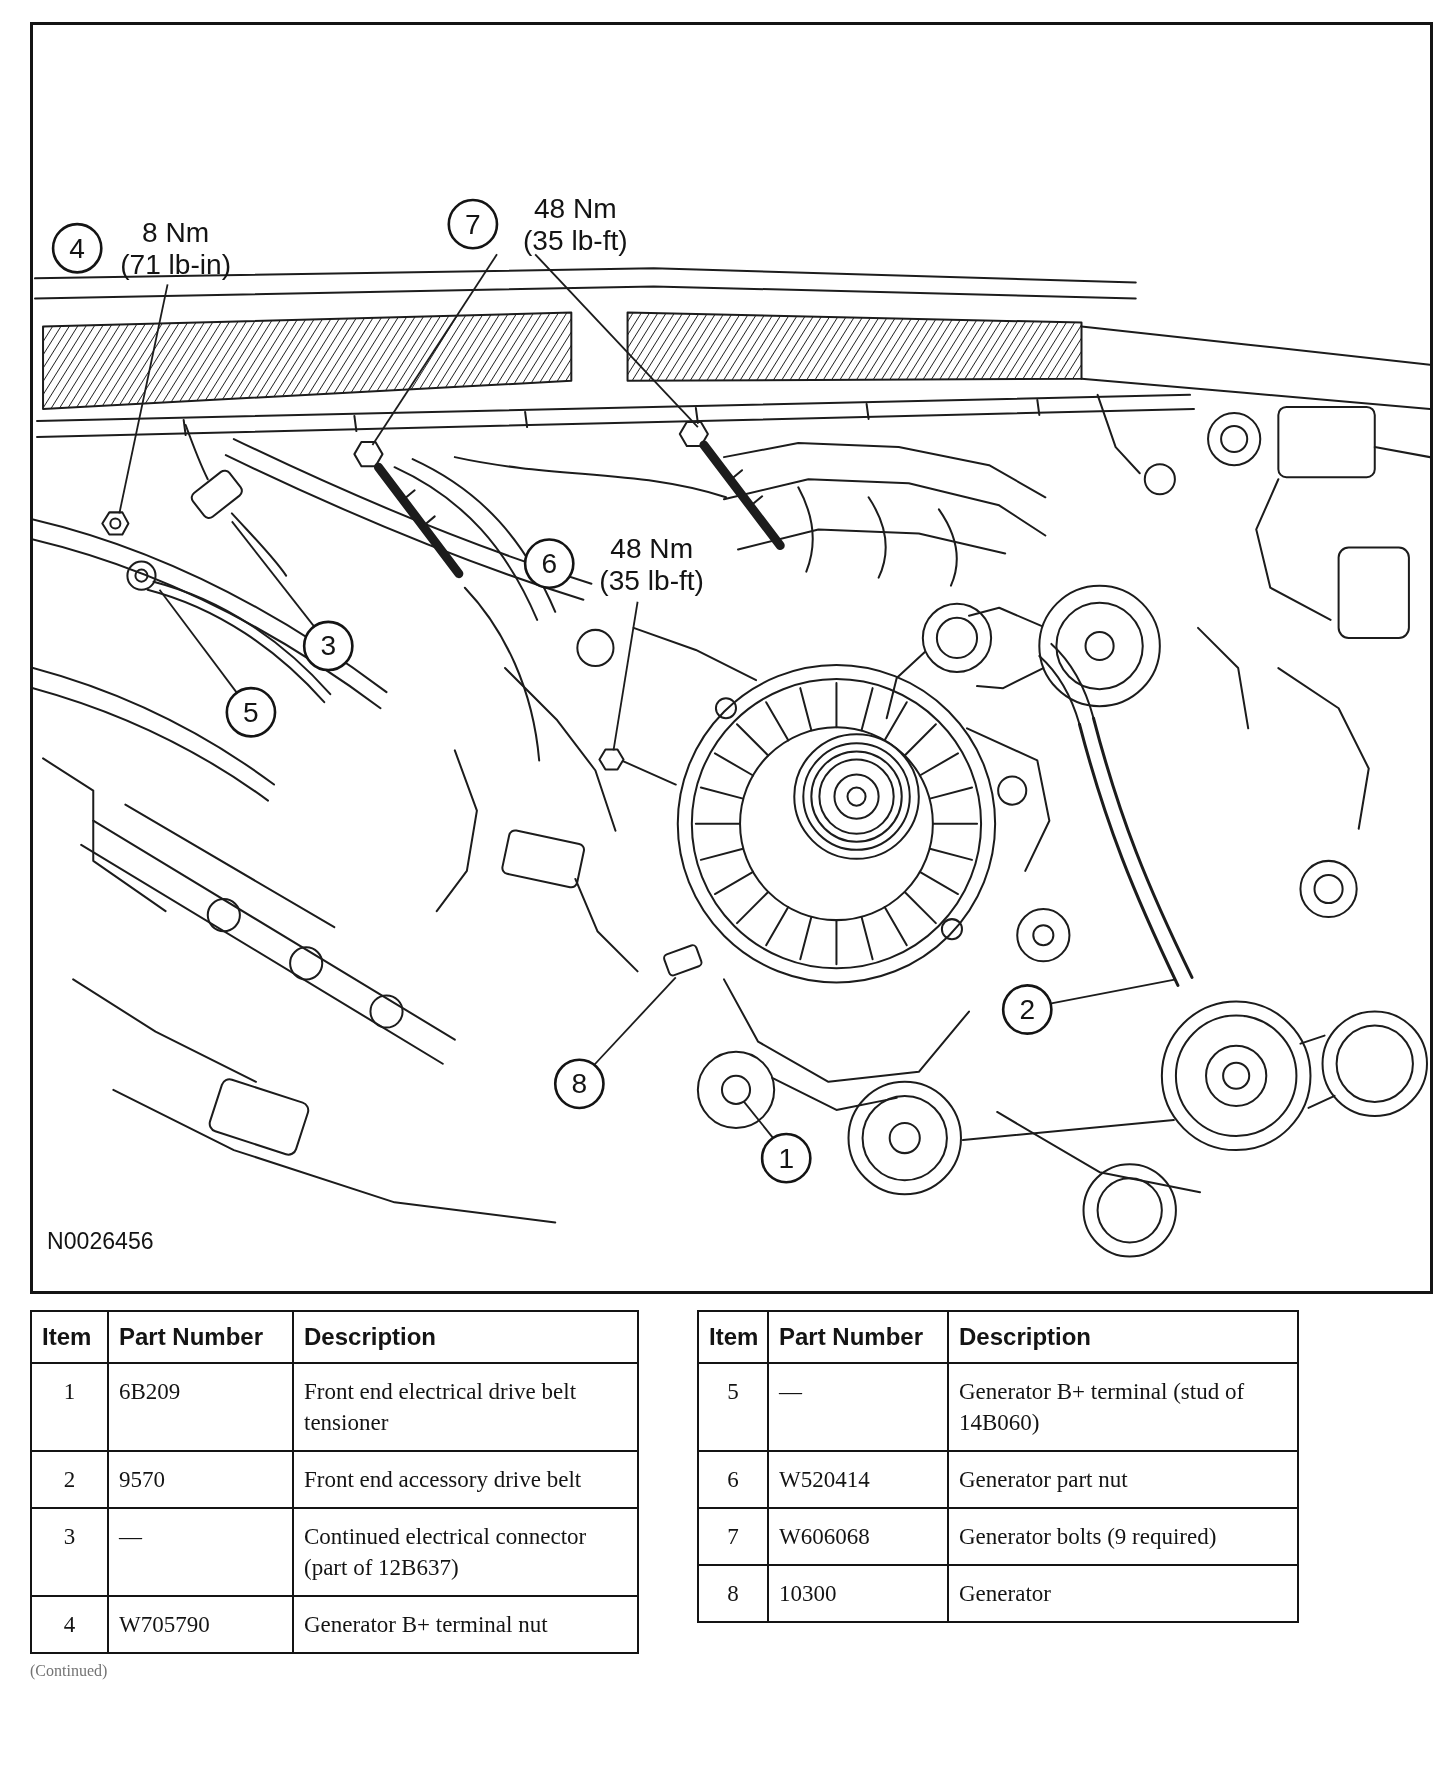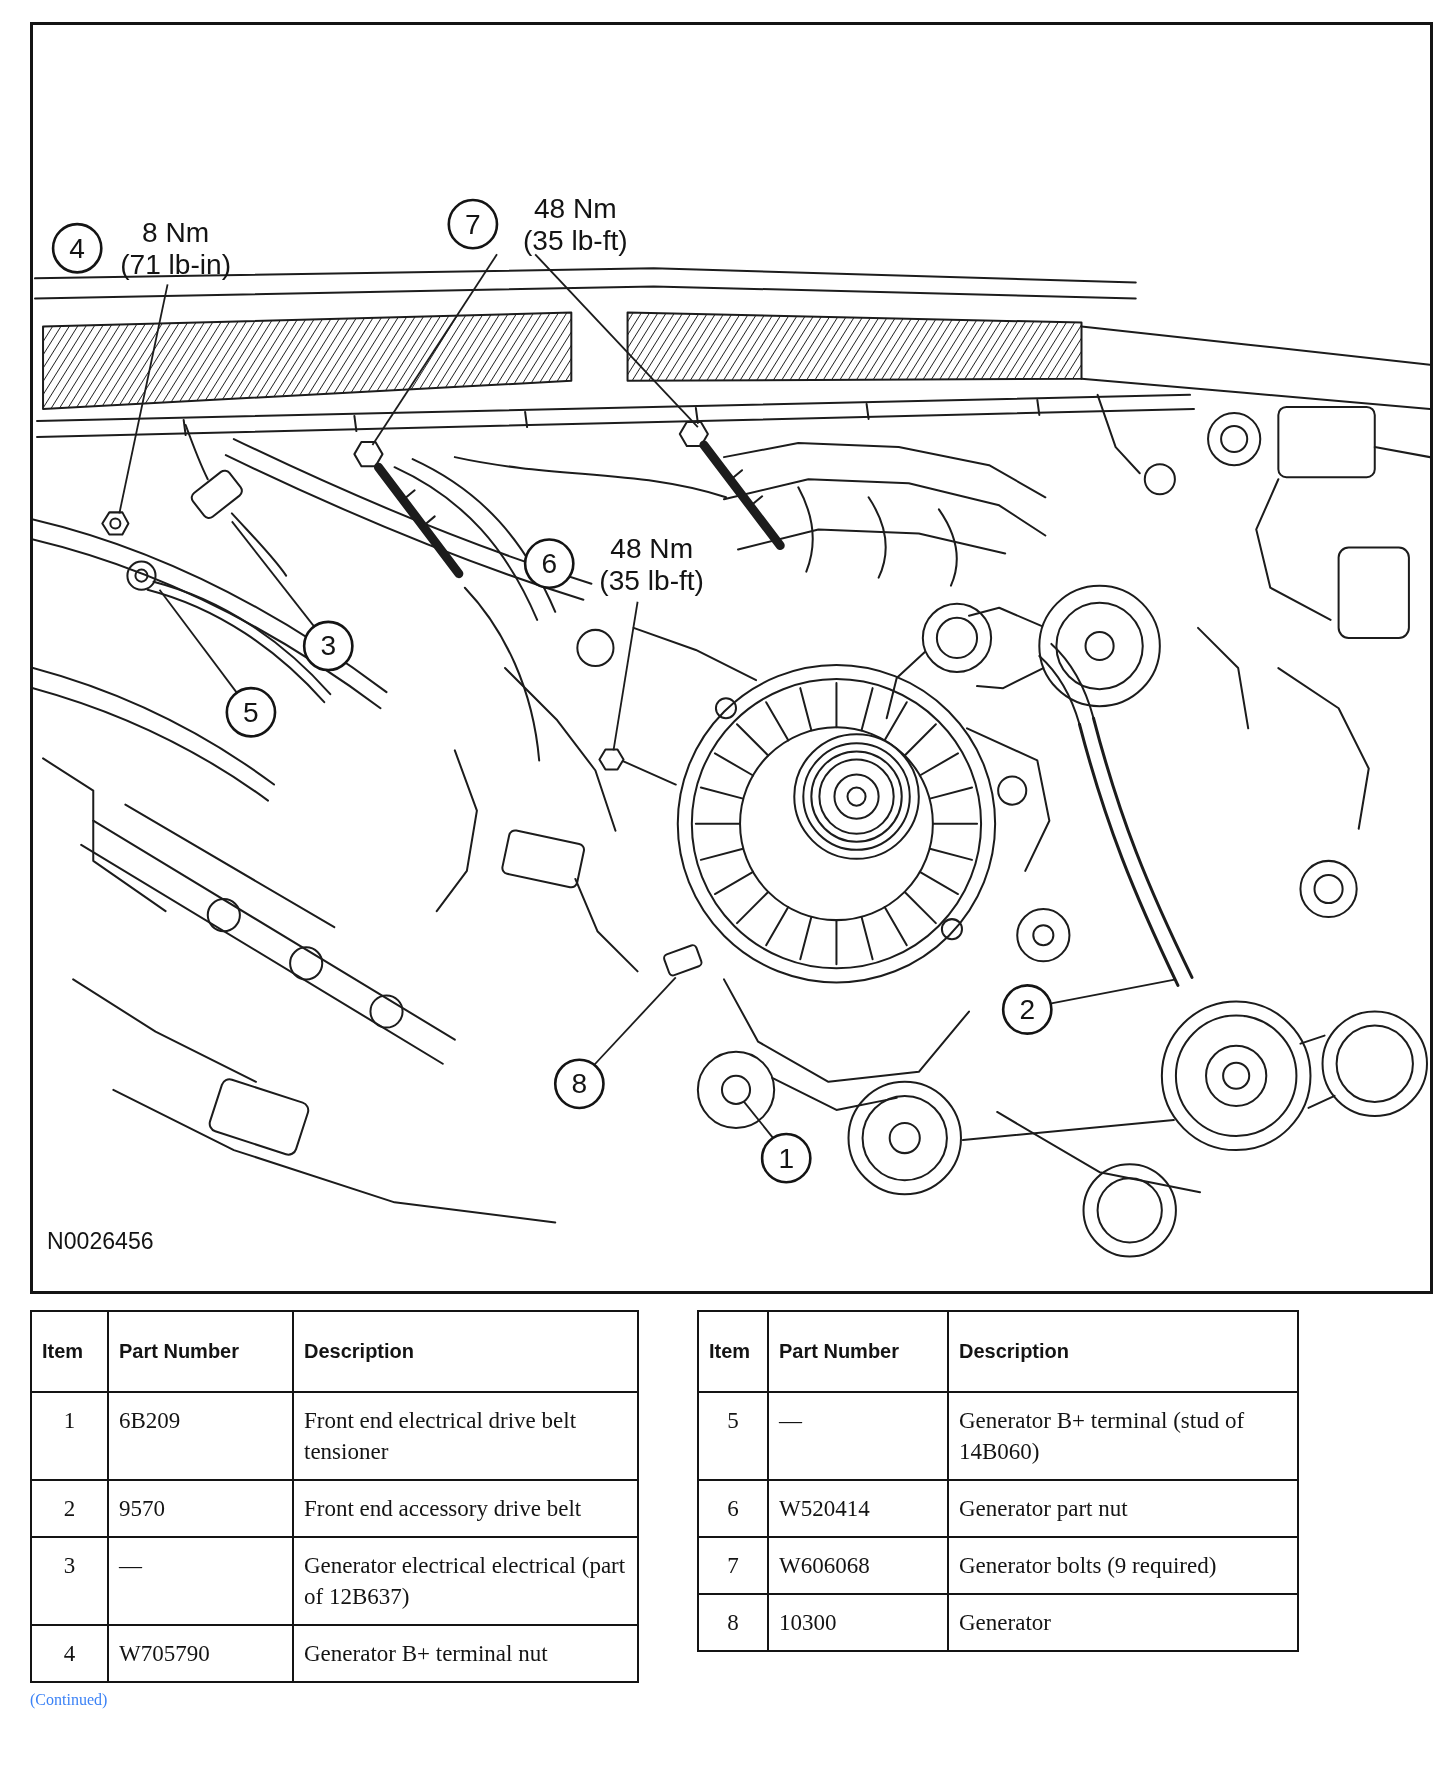--- a/index.html
+++ b/index.html
@@ -14,24 +14,24 @@
   .co-circle{fill:#ffffff;stroke:#141414;stroke-width:2.6;}
   svg text{stroke:none;fill:#141414;}
   .co-num{font-family:"Liberation Sans",sans-serif;font-size:28px;}
   .torque{font-family:"Liberation Sans",sans-serif;font-size:28px;}
   .fid{font-family:"Liberation Sans",sans-serif;font-size:23px;}
 
   .below{position:absolute;left:30px;top:1310px;width:1400px;}
   .tables-row{display:flex;gap:58px;align-items:flex-start;}
   table.parts{border-collapse:collapse;table-layout:fixed;background:#fff;}
   table.parts th,table.parts td{border:2.6px solid #141414;}
-  table.parts th{font-family:"Liberation Sans",sans-serif;font-size:20px;font-weight:bold;text-align:left;padding:28px 10px;border-radius:26px;}
+  table.parts th{font-family:"Liberation Sans",sans-serif;font-size:24px;font-weight:bold;text-align:left;padding:11px 10px;border-radius:26px;}
   table.parts td{font-family:"Liberation Serif",serif;font-size:23px;line-height:1.35;padding:12px 10px;vertical-align:top;}
   td.item{text-align:center;}
-  .continued{margin-top:8px;font-family:"Liberation Serif",serif;font-size:16px;color:#3b82f6;}
+  .continued{margin-top:8px;font-family:"Liberation Serif",serif;font-size:16px;color:#737373;}
 </style>
 </head>
 <body>
 
 <div class="page">
 
   <div class="figure-frame">
     <svg class="diagram" viewBox="0 0 1391 1260" xmlns="http://www.w3.org/2000/svg">
       <defs>
         <pattern id="hatch" width="7" height="7" patternUnits="userSpaceOnUse" patternTransform="rotate(32)">
@@ -300,21 +300,21 @@
             <td class="desc">Front end electrical drive belt tensioner</td>
           </tr>
           <tr>
             <td class="item">2</td>
             <td class="part">9570</td>
             <td class="desc">Front end accessory drive belt</td>
           </tr>
           <tr>
             <td class="item">3</td>
             <td class="part">—</td>
-            <td class="desc">Generator electrical electrical (part of 12B637)</td>
+            <td class="desc">Continued electrical connector (part of 12B637)</td>
           </tr>
           <tr>
             <td class="item">4</td>
             <td class="part">W705790</td>
             <td class="desc">Generator B+ terminal nut</td>
           </tr>
         </tbody>
       </table>
 
       <table class="parts" style="width:600px;">

